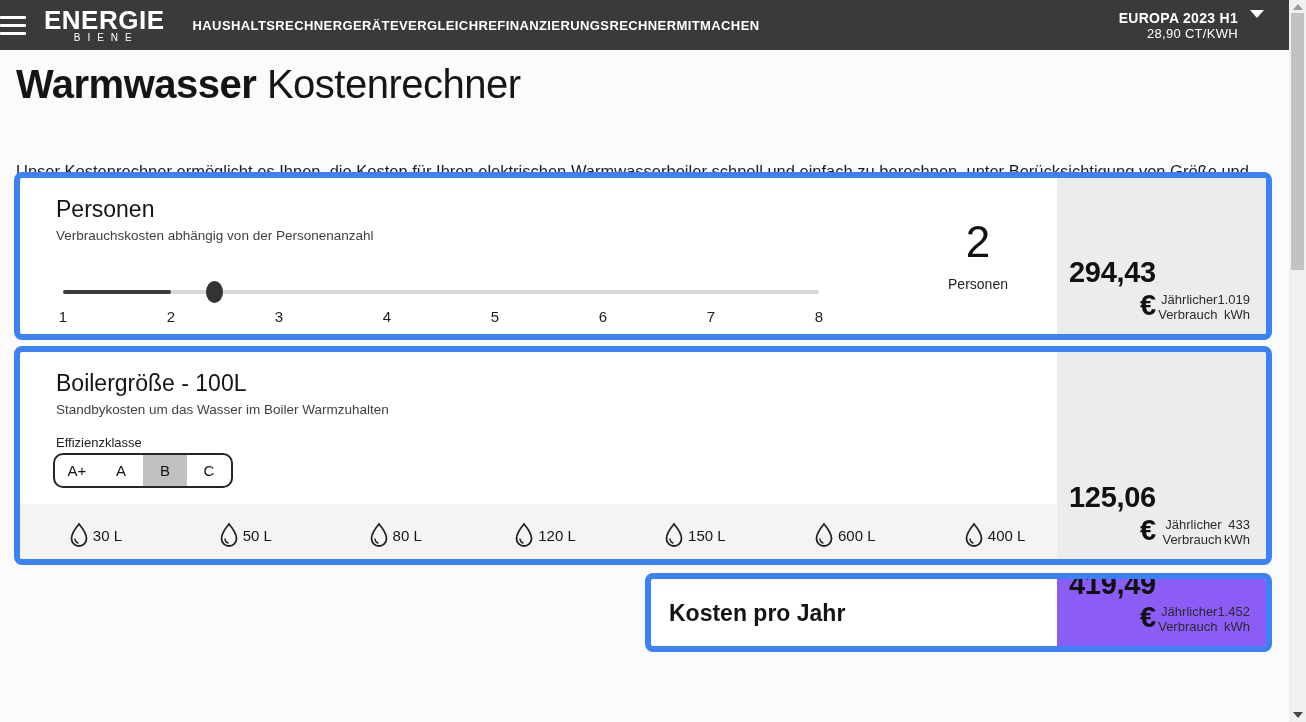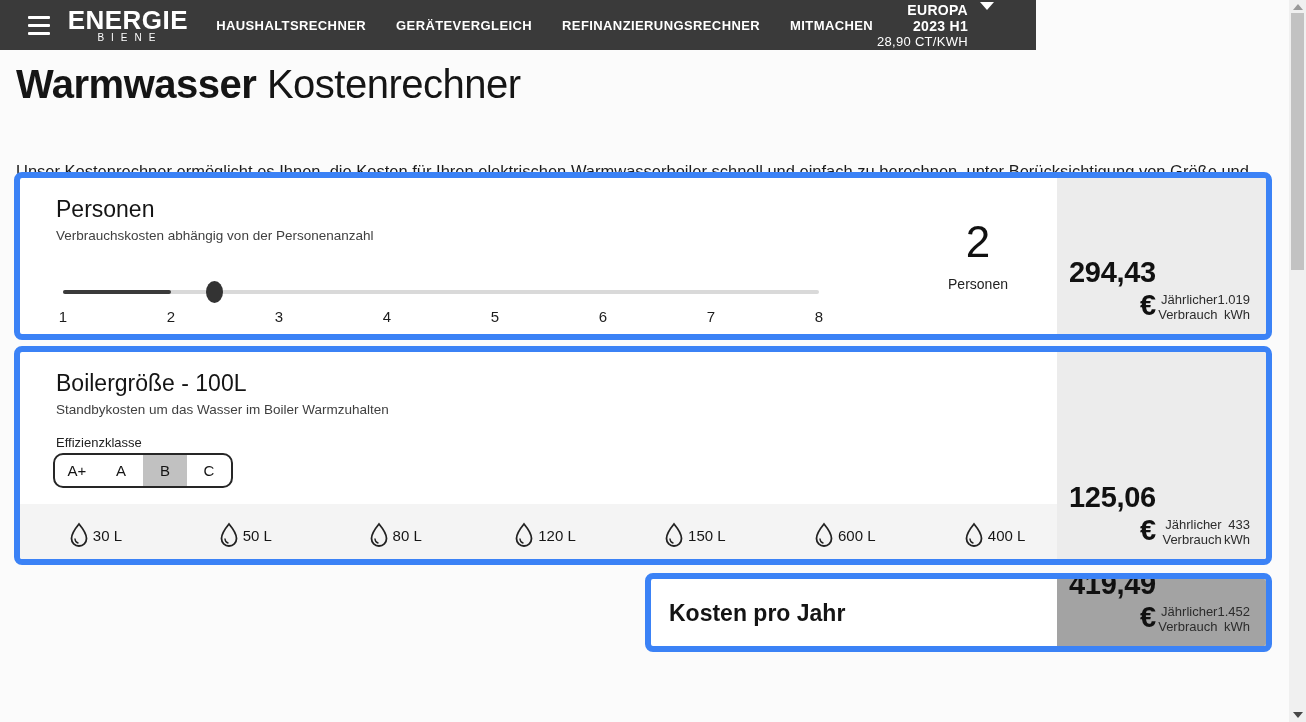--- a/index.html
+++ b/index.html
@@ -1,26 +1,26 @@
 <!DOCTYPE html>
 <html><head>
 <meta charset="utf-8">
 <style>
   * { margin:0; padding:0; box-sizing:border-box; }
   html,body { width:1306px; height:722px; overflow:hidden; }
   body { font-family:"Liberation Sans", sans-serif; background:#fbfbfb; color:#1a1a1a; position:relative; }
 
   
-  .header { position:absolute; left:0; top:0; width:1036px; height:50px; background:#3a3a3a; display:flex; align-items:center; padding-left:28px; color:#fff; }
+  .header { position:absolute; left:0; top:0; width:1306px; height:50px; background:#3a3a3a; display:flex; align-items:center; padding-left:0; color:#fff; }
   .hamburger { width:26px; display:flex; flex-direction:column; gap:5px; cursor:pointer; margin-right:18px; }
   .hamburger span { display:block; height:3px; background:#fff; border-radius:1px; }
   .logo { text-align:center; margin-right:28px; cursor:pointer; }
   .logo-main { font-size:26px; font-weight:800; letter-spacing:0.5px; line-height:24px; }
   .logo-sub { font-size:10px; letter-spacing:7px; font-weight:400; margin-left:4px; }
-  .nav { display:flex; gap:30px; }
+  .nav { display:flex; }
   .nav-item { font-size:13px; font-weight:700; letter-spacing:0.4px; cursor:pointer; white-space:nowrap; }
   .tariff { margin-left:auto; margin-right:12px; display:flex; align-items:flex-start; cursor:pointer; padding-right:30px; }
   .tariff-text { text-align:right; }
   .tariff-region { font-size:14px; font-weight:700; letter-spacing:0.3px; }
   .tariff-price { font-size:13px; letter-spacing:0.3px; }
   .caret { width:0; height:0; border-left:7px solid transparent; border-right:7px solid transparent; border-top:8px solid #fff; margin-left:12px; }
 
   
   .page-title { position:absolute; left:16px; top:62px; font-size:40px; letter-spacing:-0.5px; color:#151515; }
   .page-title .bold { font-weight:800; }
@@ -30,21 +30,21 @@
   
   .card { position:absolute; background:#fff; border:6px solid #3b82f6; border-radius:8px; overflow:hidden; }
   .card1 { left:14px; top:172px; width:1258px; height:168px; }
   .card2 { left:14px; top:346px; width:1258px; height:219px; }
   .card3 { left:645px; top:573px; width:627px; height:79px; }
 
   .result-panel { position:absolute; right:0; top:0; bottom:0; width:209px; background:#ececec; display:flex; flex-direction:row; justify-content:flex-end; align-items:flex-end; padding:12px 16px 12px 12px; text-align:right; }
   .result-cost { font-size:29px; font-weight:800; color:#111; letter-spacing:-0.3px; }
   .result-label { font-size:13px; color:#2c2c2c; margin-top:10px; }
   .result-consumption { font-size:13px; color:#2c2c2c; margin-top:4px; }
-  .result-panel.yellow { background:#a3a3a3; justify-content:center;text-align:right; }
+  .result-panel.yellow { background:#8b5cf6; justify-content:center;text-align:right; }
   .result-panel.yellow .result-label { margin-top:8px; }
 
   .card-title { position:absolute; left:36px; top:18px; font-size:23px; font-weight:500; color:#141414; }
   .card-subtitle { position:absolute; left:36px; top:50px; font-size:13.5px; color:#3f3f3f; }
 
   
   .slider-area { position:absolute; left:43px; top:104px; width:756px; height:50px; }
   .slider-track { position:absolute; left:0; top:8px; width:756px; height:4px; background:#d9d9d9; border-radius:2px; }
   .slider-fill { position:absolute; left:0; top:8px; width:108px; height:4px; background:#3a3a3a; border-radius:2px; }
   .slider-handle { position:absolute; left:143px; top:-1px; width:17px; height:22px; background:#333; border-radius:50%; cursor:pointer; }

